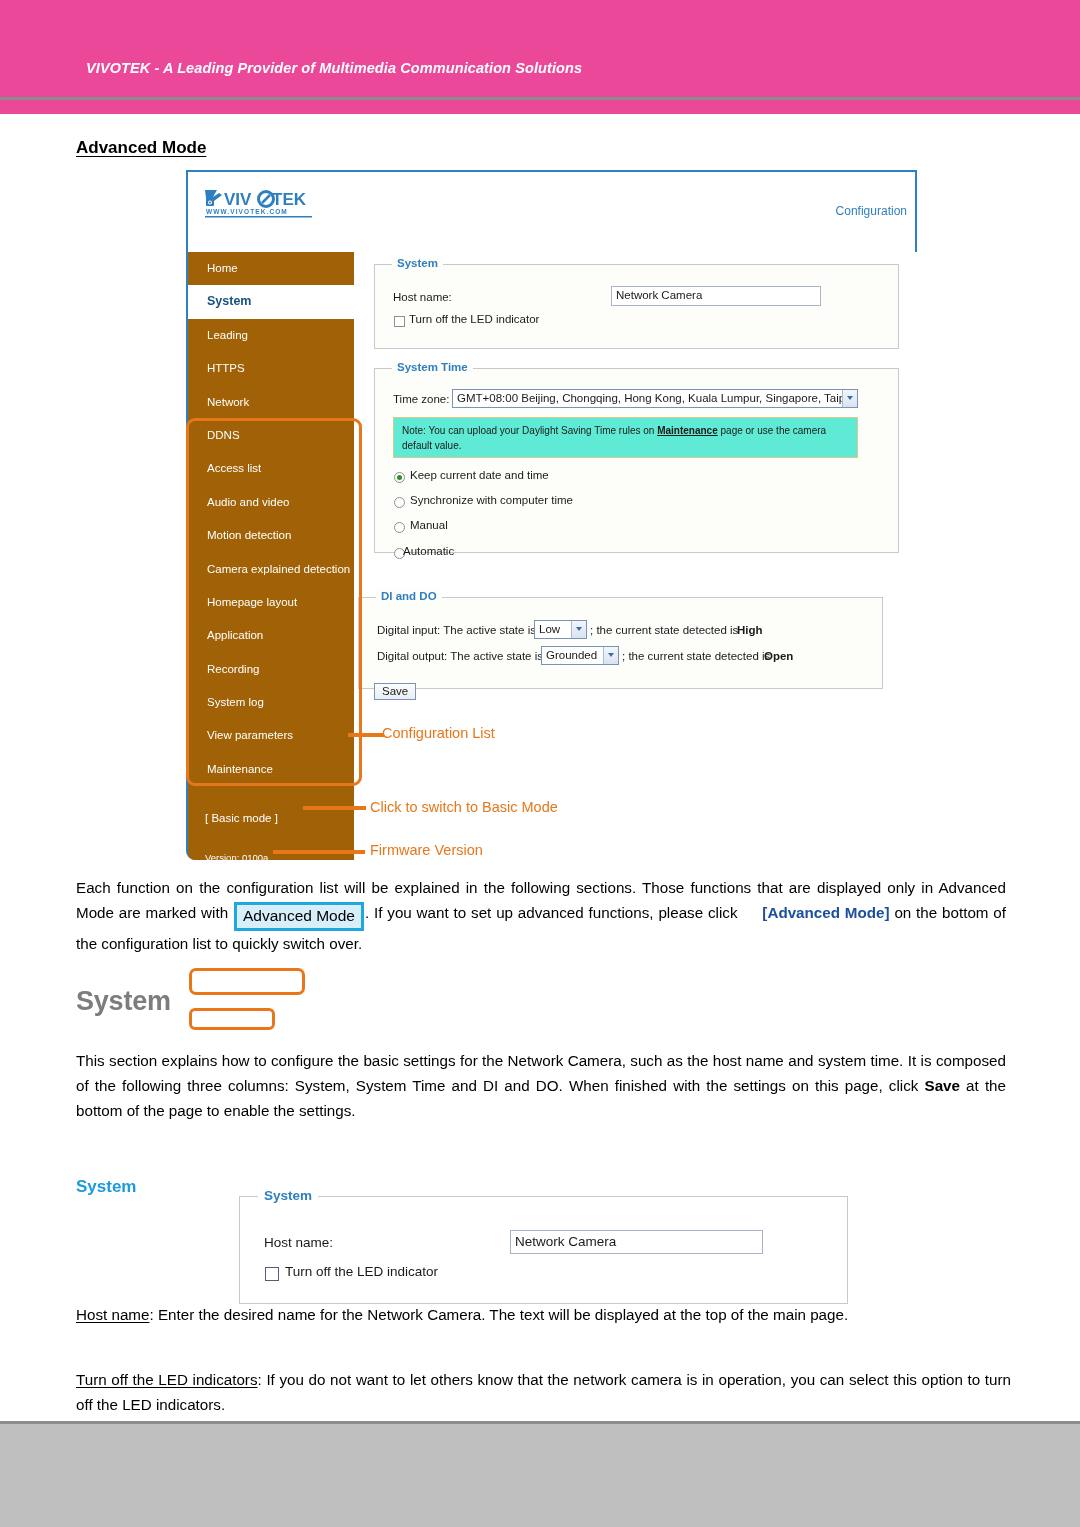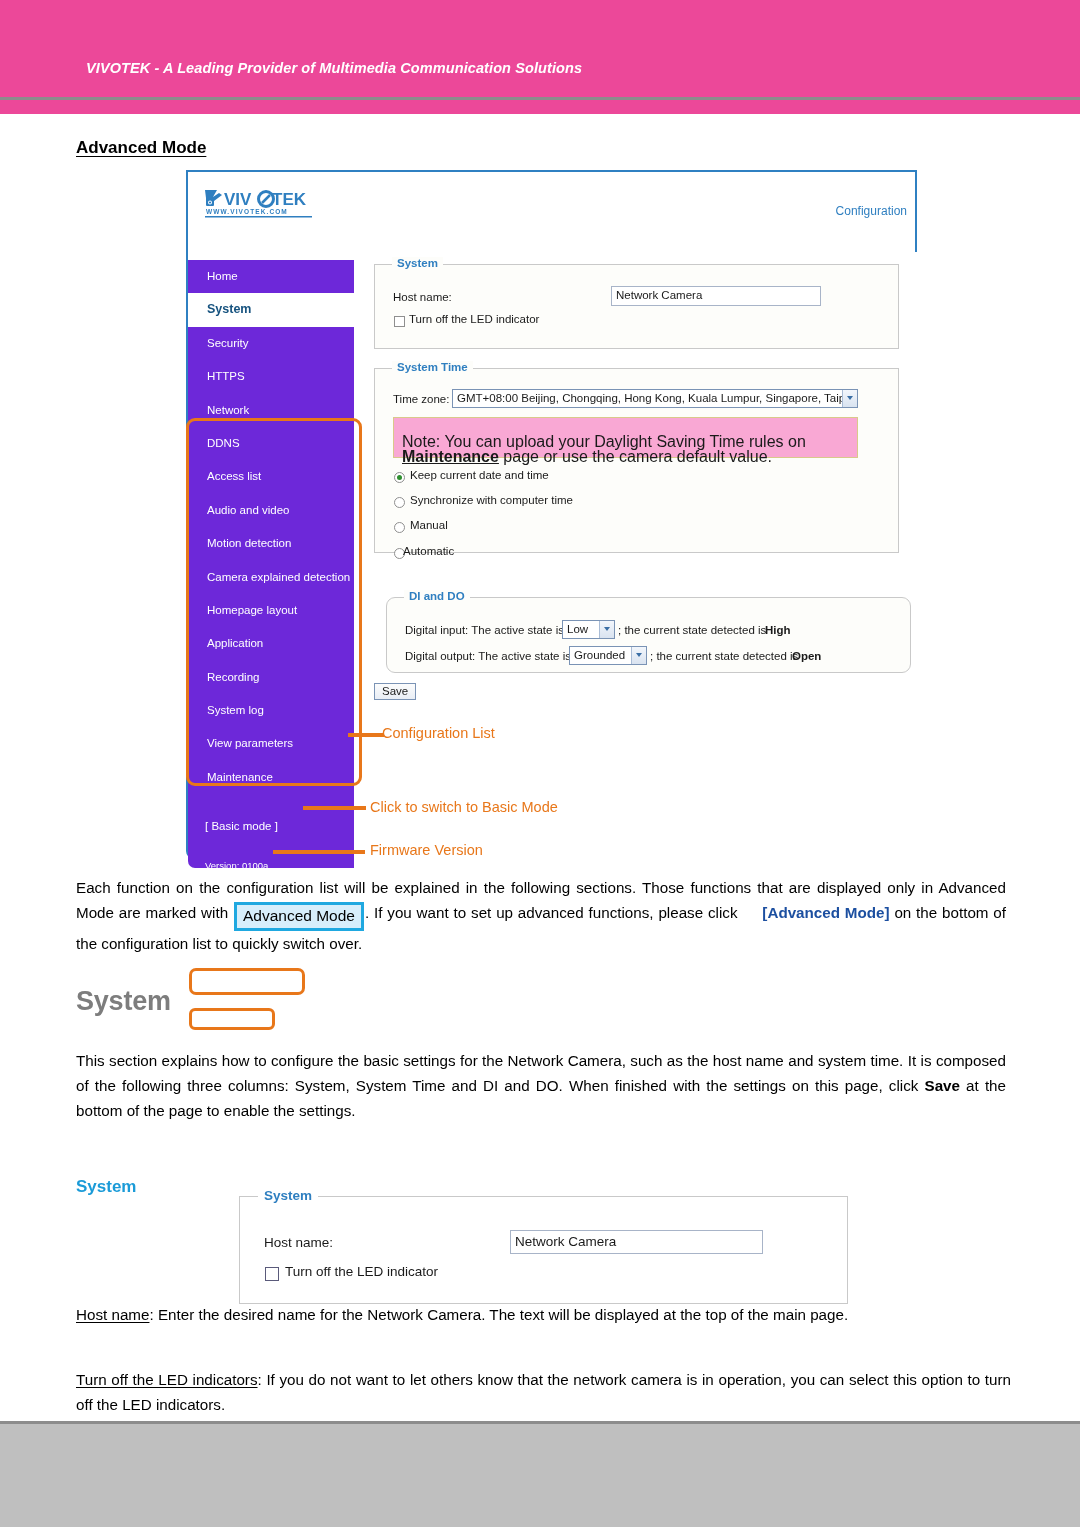--- a/index.html
+++ b/index.html
@@ -110,23 +110,23 @@
     background: #2a80c4;
   }
   .shot-title-bar span {
     position: absolute; left: 166px; top: 5px;
     color: #fff; font-size: 14px; font-weight: bold;
     letter-spacing: 0.2px;
   }
 
   
   .sidebar {
-    position: absolute; left: 0; top: 88px;
+    position: absolute; left: 0; top: 80px;
     width: 166px; height: 608px;
-    background: #6d28d9;
+    background: #a16207;
     border-radius: 0 0 0 7px;
   }
   .side-item {
     height: 33.4px; line-height: 33.4px;
     padding-left: 19px;
     font-size: 11.5px;
     color: #ffffff;
     white-space: nowrap;
   }
   .side-item.active {
@@ -238,27 +238,27 @@
   }
   .select .arrow::after {
     content: "";
     position: absolute; left: 4px; top: 6px;
     border-left: 3.5px solid transparent;
     border-right: 3.5px solid transparent;
     border-top: 4px solid #3a6ea5;
   }
   .note-box {
     position: absolute;
-    background: #f9a8d4;
+    background: #5eead4;
     border: 1px solid #d9c98a;
     box-sizing: border-box;
-    font-size: 16px;
+    font-size: 10px;
     color: #1a1a1a;
     line-height: 15px;
-    padding: 16px 8px;
+    padding: 5px 8px;
   }
   .note-box a { color: #1a1a1a; text-decoration: underline; font-weight: bold; }
   .save-btn {
     position: absolute;
     border: 1px solid #7a93b5;
     background: linear-gradient(#fcfcfc, #e9eef5);
     font-size: 11.5px;
     color: #1a1a1a;
     padding: 1px 7px 2px 7px;
     box-sizing: border-box;
@@ -313,21 +313,21 @@
       </g>
       <rect x="6" y="56" width="214" height="3" fill="#2f7fc0"></rect>
     </svg>
     <div class="config-word">Configuration</div>
   </div>
 
 
   <div class="sidebar">
     <div class="side-item">Home</div>
     <div class="side-item active">System</div>
-    <div class="side-item">Security</div>
+    <div class="side-item">Leading</div>
     <div class="side-item">HTTPS</div>
     <div class="side-item">Network</div>
     <div class="side-item">DDNS</div>
     <div class="side-item">Access list</div>
     <div class="side-item">Audio and video</div>
     <div class="side-item">Motion detection</div>
     <div class="side-item">Camera explained detection</div>
     <div class="side-item">Homepage layout</div>
     <div class="side-item">Application</div>
     <div class="side-item">Recording</div>
@@ -365,21 +365,21 @@
       <div class="radio" style="left:19px; top:128px;"></div>
       <div class="lbl" style="left:35px; top:125px;">Synchronize with computer time</div>
 
       <div class="radio" style="left:19px; top:153px;"></div>
       <div class="lbl" style="left:35px; top:150px;">Manual</div>
 
       <div class="radio" style="left:19px; top:179px;"></div>
       <div class="lbl" style="left:28px; top:176px;">Automatic</div>
     </div>
 
-    <div class="fieldset" style="left:32px; top:345px; width:525px; height:76px;border-radius:9px;">
+    <div class="fieldset" style="left:4px; top:345px; width:525px; height:92px;">
       <div class="fs-legend">DI and DO</div>
 
       <div class="lbl" style="left:18px; top:26px;">Digital input: The active state is</div>
       <div class="select" style="left:175px; top:22px; width:53px; height:19px;">
         <span>Low</span>
         <span class="arrow"></span>
       </div>
       <div class="lbl" style="left:231px; top:26px;">; the current state detected is</div>
       <div class="lbl bold" style="left:378px; top:26px;">High</div>
 

